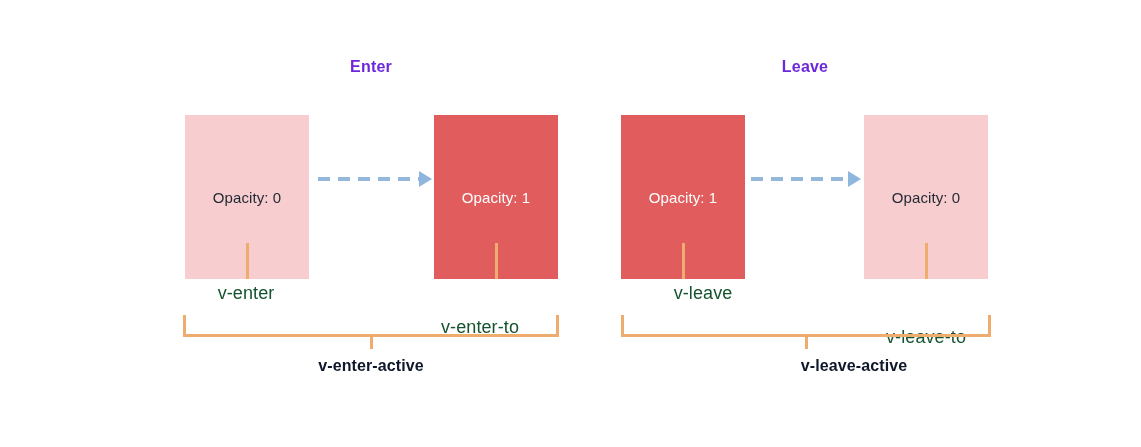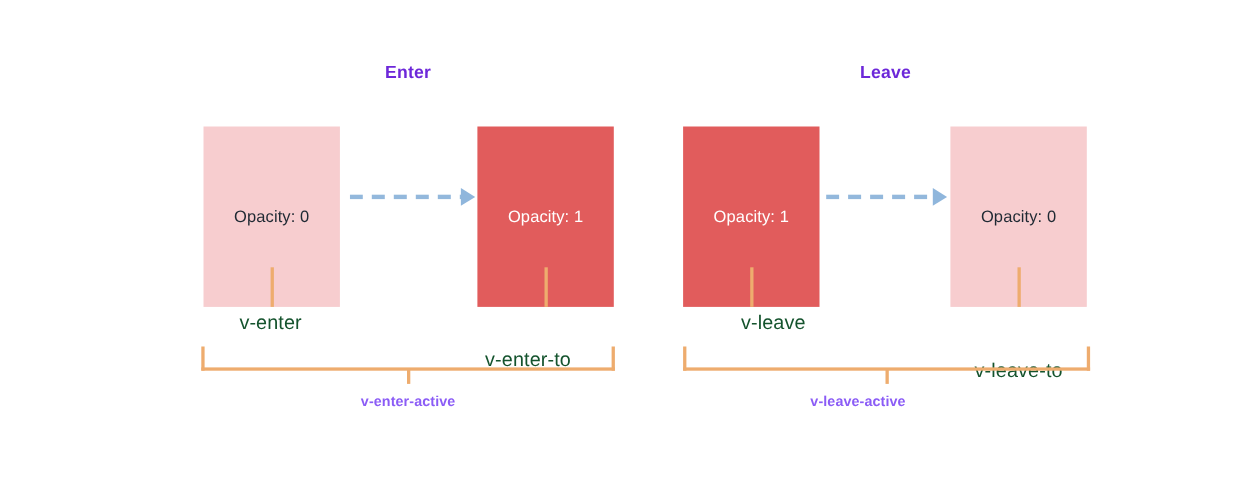--- a/index.html
+++ b/index.html
@@ -102,23 +102,23 @@
     box-sizing: border-box;
   }
   .bracket-stem {
     position: absolute;
     width: 3px;
     height: 14px;
     background: #eeac6e;
   }
   .bracket-label {
     position: absolute;
-    font-size: 13px;
+    font-size: 16px;
     font-weight: bold;
-    color: #8b5cf6;
+    color: #0f172a;
     white-space: nowrap;
     transform: translateX(-50%);
     letter-spacing: 0.1px;
   }
 </style>
 </head>
 <body>
 
 <div class="stage">
 
@@ -164,16 +164,16 @@
     </div>
 
     <div class="state-box box-faded" style="left:864px; top:115px;">
       <span class="state-label label-dark">Opacity: 0</span>
     </div>
     <div class="stem" style="left:925px; top:243px; height:36px;"></div>
     <div class="class-label" style="left:926px; top:283px;margin-top:44px;">v-leave-to</div>
 
     <div class="bracket" style="left:621px; top:315px; width:370px;"></div>
     <div class="bracket-stem" style="left:805px; top:335px;"></div>
-    <div class="bracket-label" style="left:780px; top:357px;">v-leave-active</div>
+    <div class="bracket-label" style="left:854px; top:357px;">v-leave-active</div>
   </div>
 
 </div>
 
 </body></html>

